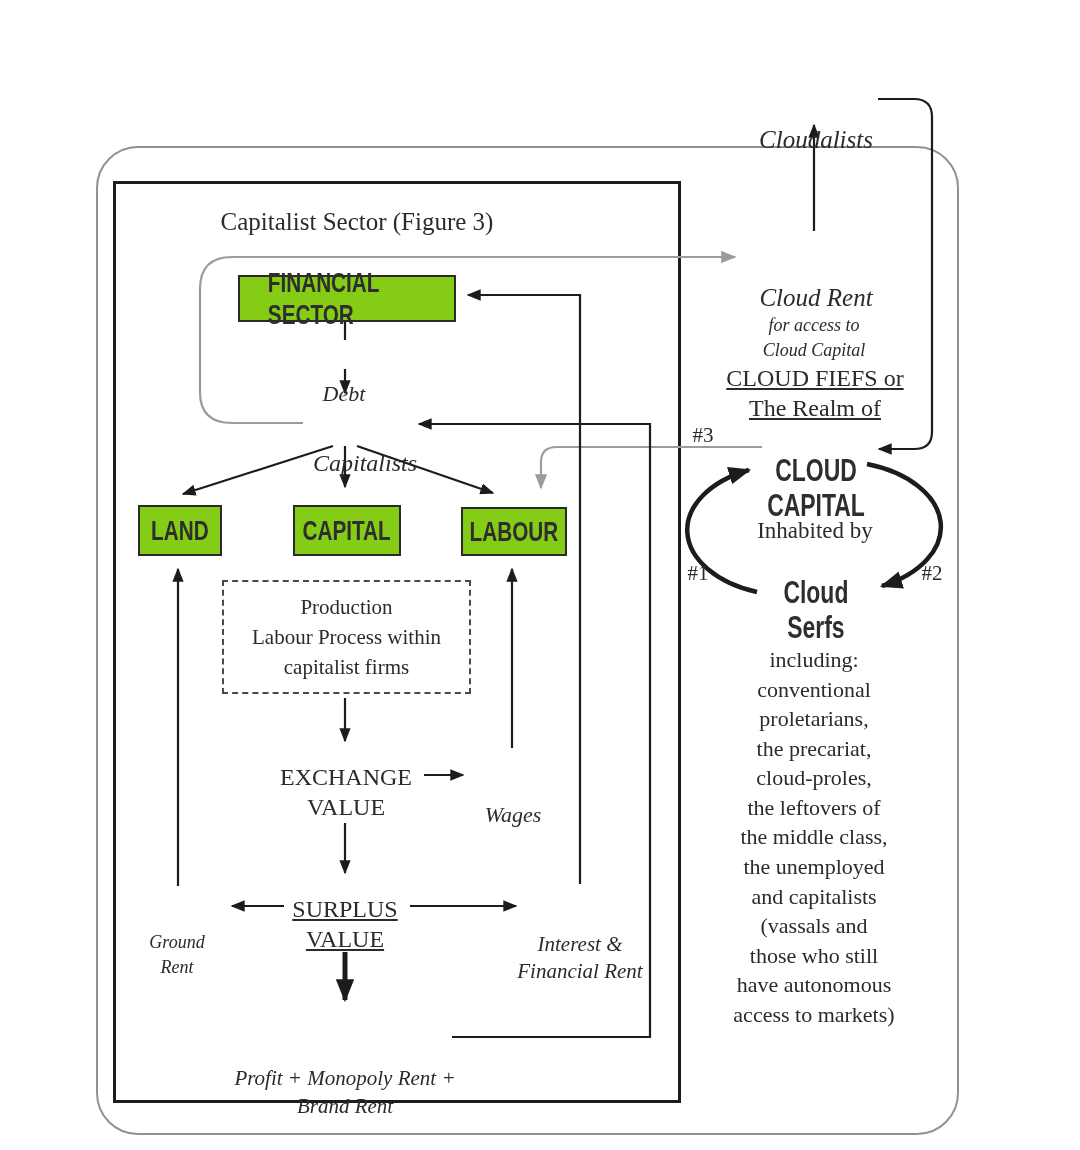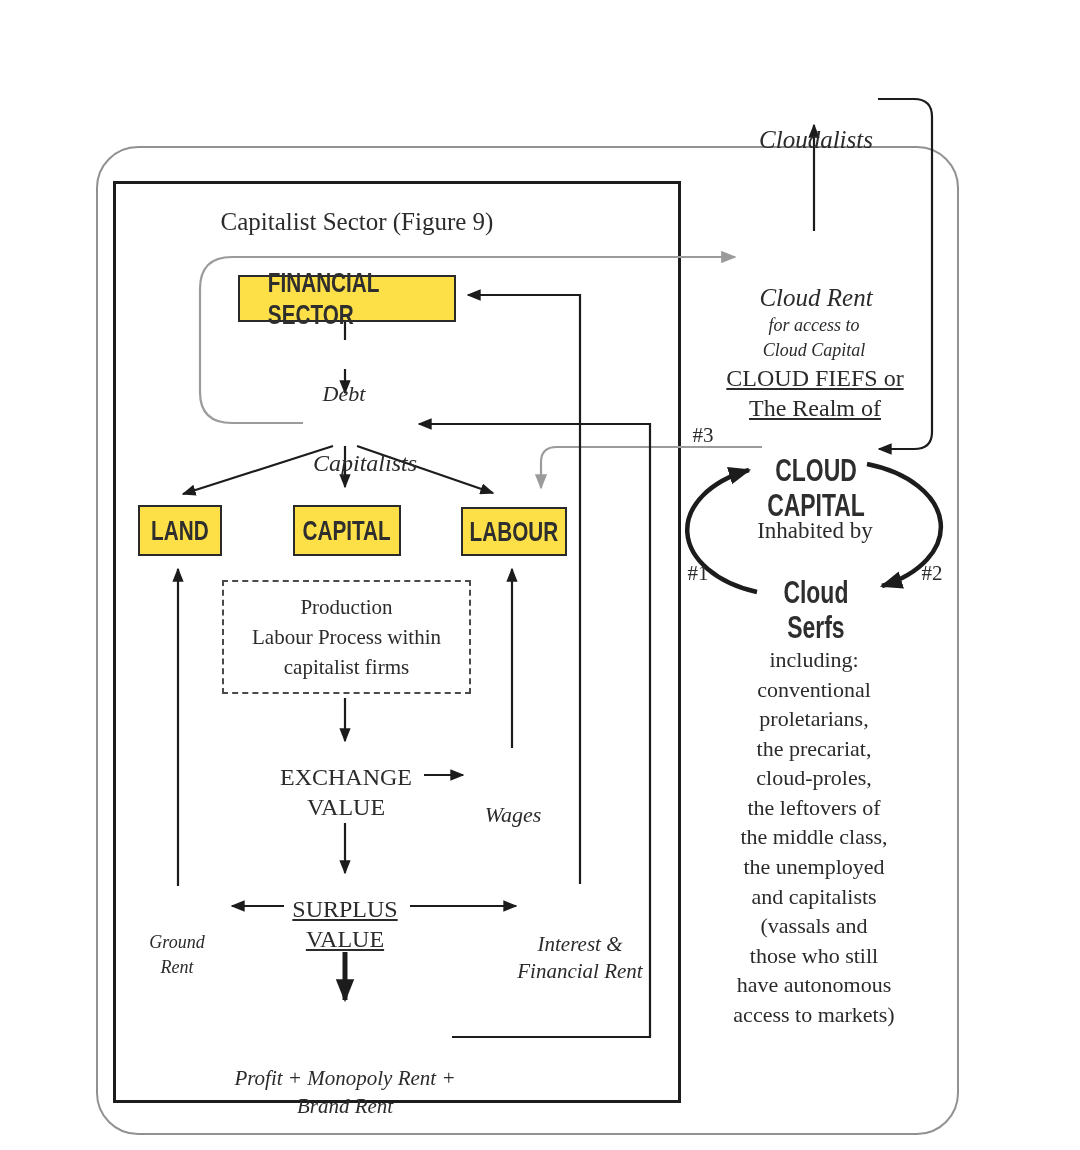--- a/index.html
+++ b/index.html
@@ -9,21 +9,21 @@
   }
   .txt{position:absolute;text-align:center;white-space:pre-line;line-height:1.25;}
   .ital{font-style:italic;margin-top:38px;}
   .cond{
     font-family:"Liberation Sans","DejaVu Sans",sans-serif;
     font-weight:bold;color:#2e2e2e;
     transform:scaleX(0.74);transform-origin:50% 50%;
     display:inline-block;white-space:pre-line;letter-spacing:0px;
   }
   .nodebox{
-    position:absolute;border:2px solid #2a2a2a;background:#fde047;
+    position:absolute;border:2px solid #2a2a2a;background:#84cc16;
     display:flex;align-items:center;justify-content:center;
   }
   #outer-panel{
     position:absolute;left:96px;top:146px;width:859px;height:985px;
     border:2px solid #919191;border-radius:42px;background:transparent;
   }
   #inner-panel{
     position:absolute;left:113px;top:181px;width:562px;height:916px;
     border:3px solid #1c1c1c;background:transparent;
   }
@@ -82,21 +82,21 @@
       <path d="M410,906 L516,906" marker-end="url(#ah)"></path>
     </g>
     <path d="M345,952 L345,1000" stroke="#1c1c1c" stroke-width="5" fill="none" marker-end="url(#aht)"></path>
 
     <g stroke="#1c1c1c" stroke-width="4.5" fill="none">
       <path d="M757,592 A106,66 0 0 1 749,470" marker-end="url(#aha)"></path>
       <path d="M867,464 A106,66 0 0 1 882,586" marker-end="url(#aha)"></path>
     </g>
   </svg>
 
-  <div class="txt" style="left:157px;top:206px;width:400px;font-size:25px;">Capitalist Sector (Figure 9)</div>
+  <div class="txt" style="left:157px;top:206px;width:400px;font-size:25px;">Capitalist Sector (Figure 3)</div>
 
   <div class="nodebox" style="left:238px;top:275px;width:214px;height:43px;">
     <span class="cond" style="font-size:28px;">FINANCIAL SECTOR</span>
   </div>
 
   <div class="txt ital" style="left:294px;top:342px;width:100px;font-size:22px;text-align:center;">Debt</div>
 
   <div class="txt ital" style="left:277px;top:410px;width:140px;font-size:24px;text-align:right;">Capitalists</div>
 
   <div class="nodebox" style="left:138px;top:505px;width:80px;height:47px;">

